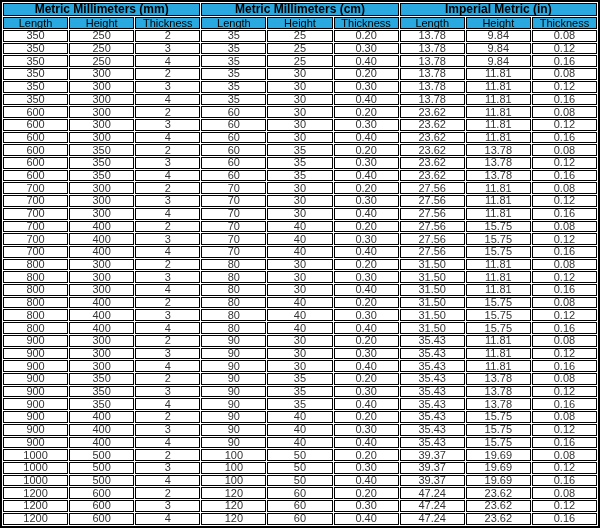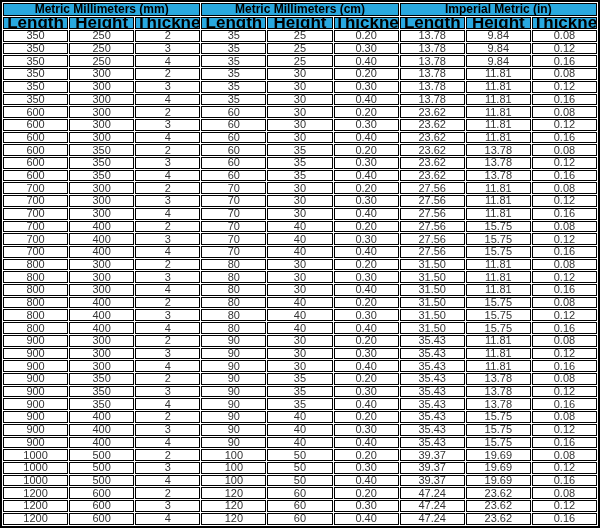--- a/index.html
+++ b/index.html
@@ -34,22 +34,22 @@
   th.group-header {
     background: var(--header-bg, #29a9e0);
     color: #000;
     font-weight: bold;
     font-size: 12px;
     line-height: 11px;
   }
   th.sub-header {
     background: var(--header-bg, #29a9e0);
     color: #000;
-    font-weight: bold;
-    font-size: 17px;
+    font-weight: normal;
+    font-size: 11px;
     line-height: 10px;
   }
   td.data-cell {
     background: #ffffff;
     color: #333333;
     font-size: 11px;
     line-height: 9px;
   }
 </style>
 </head>

